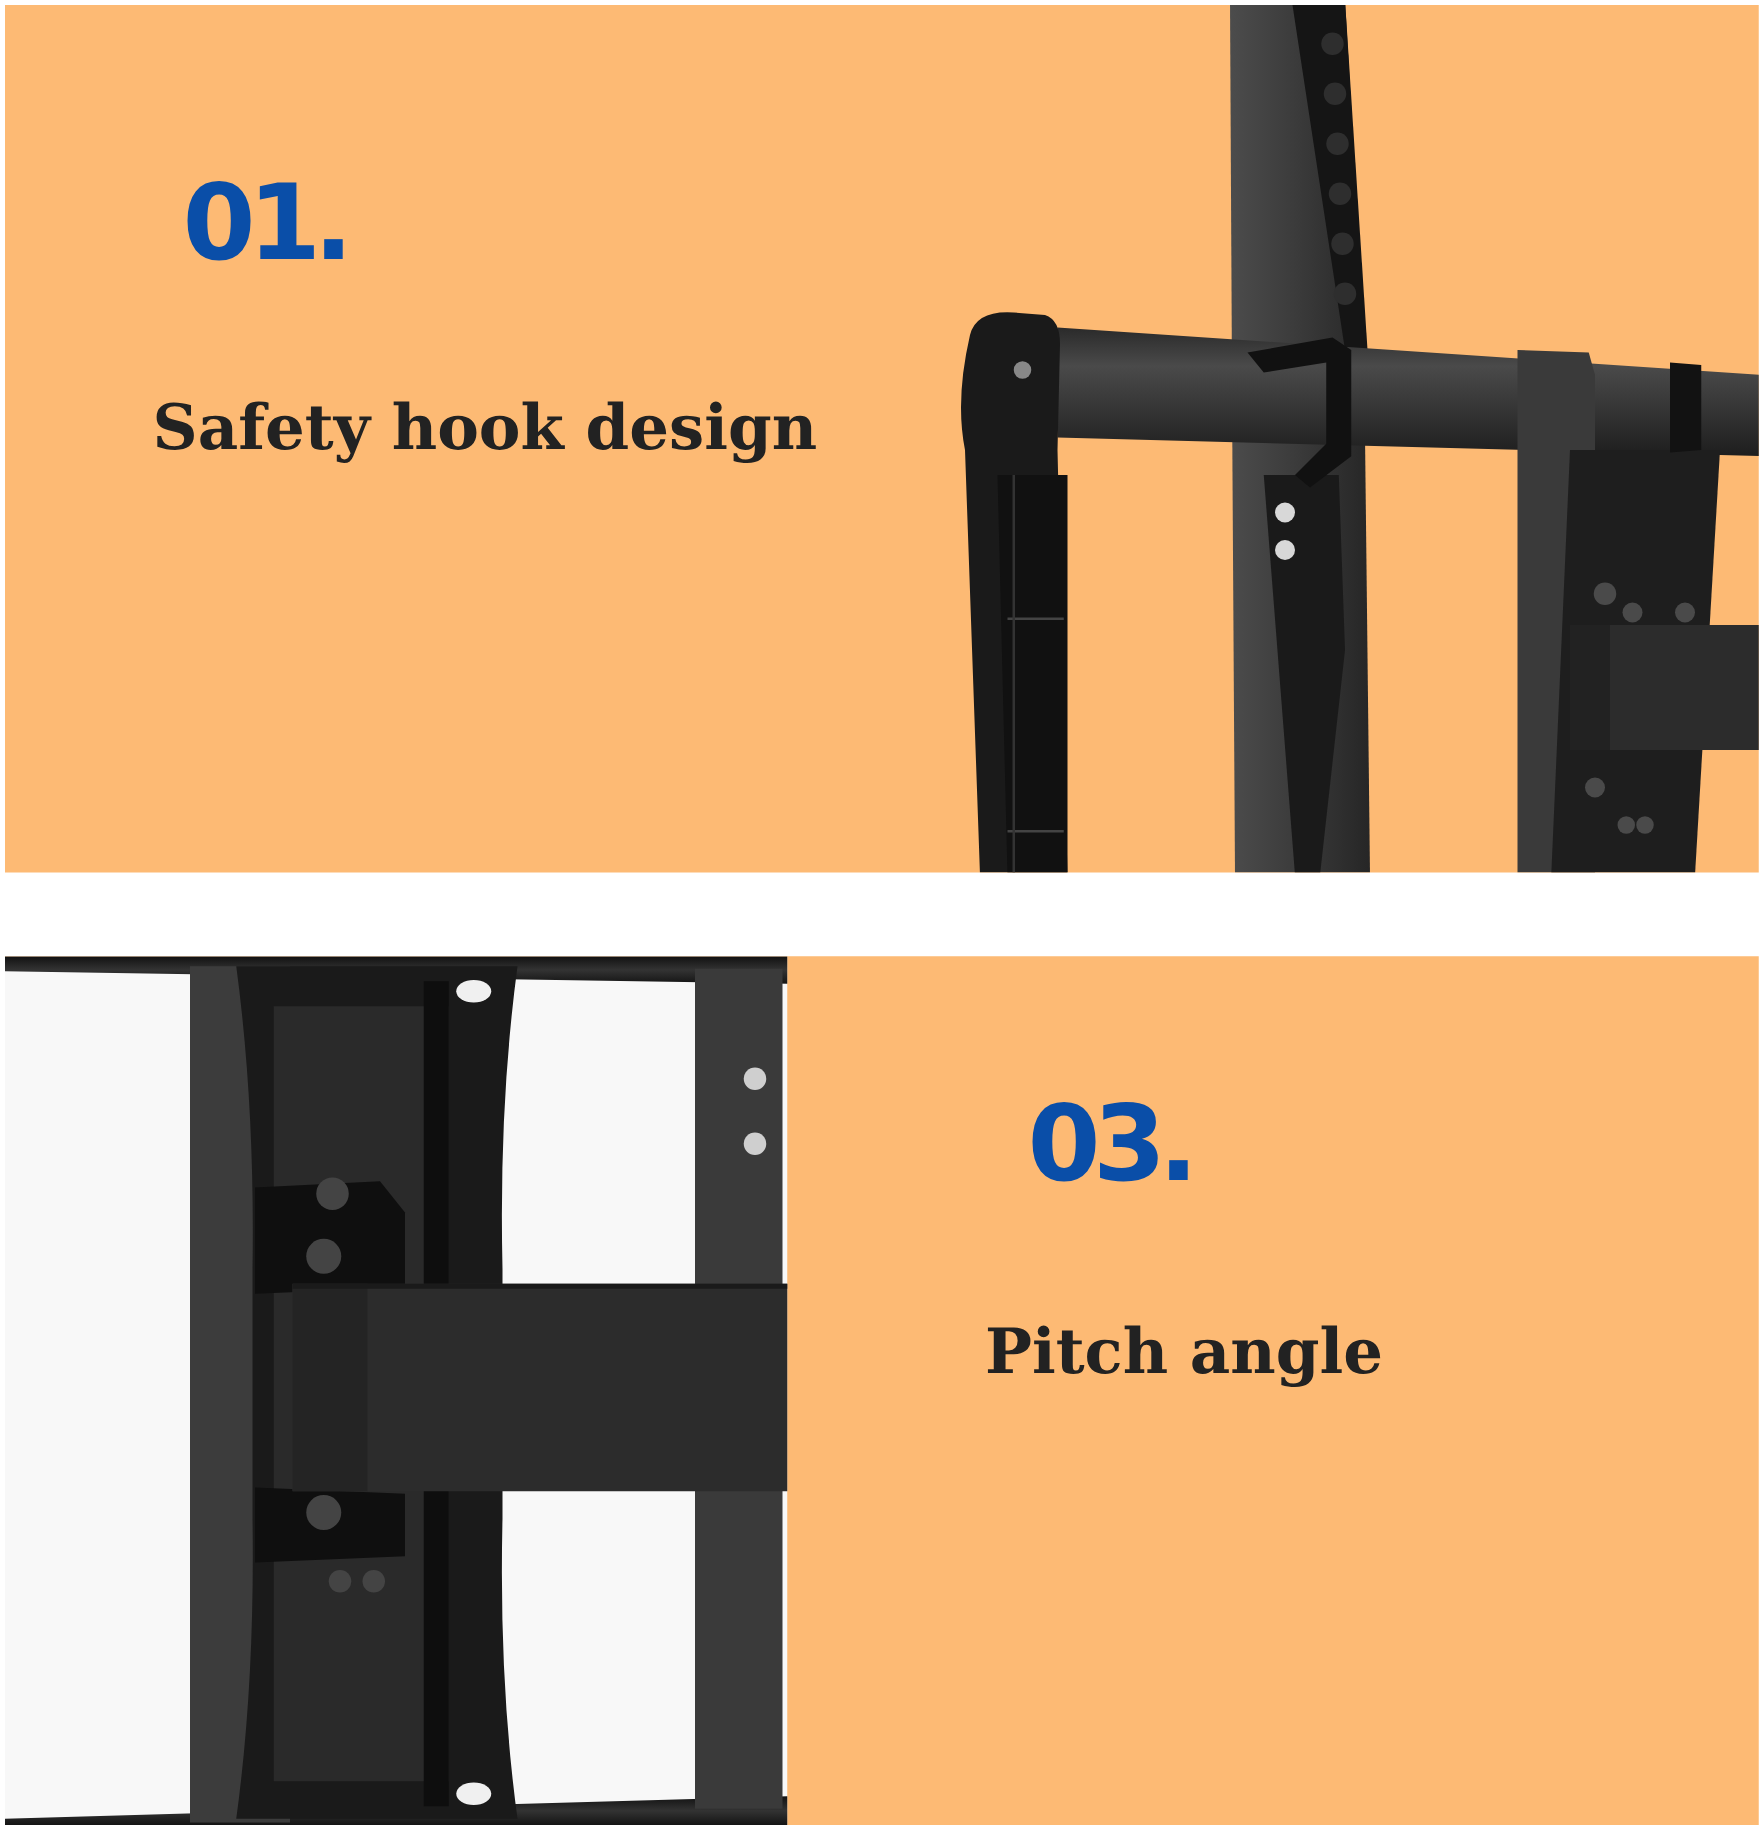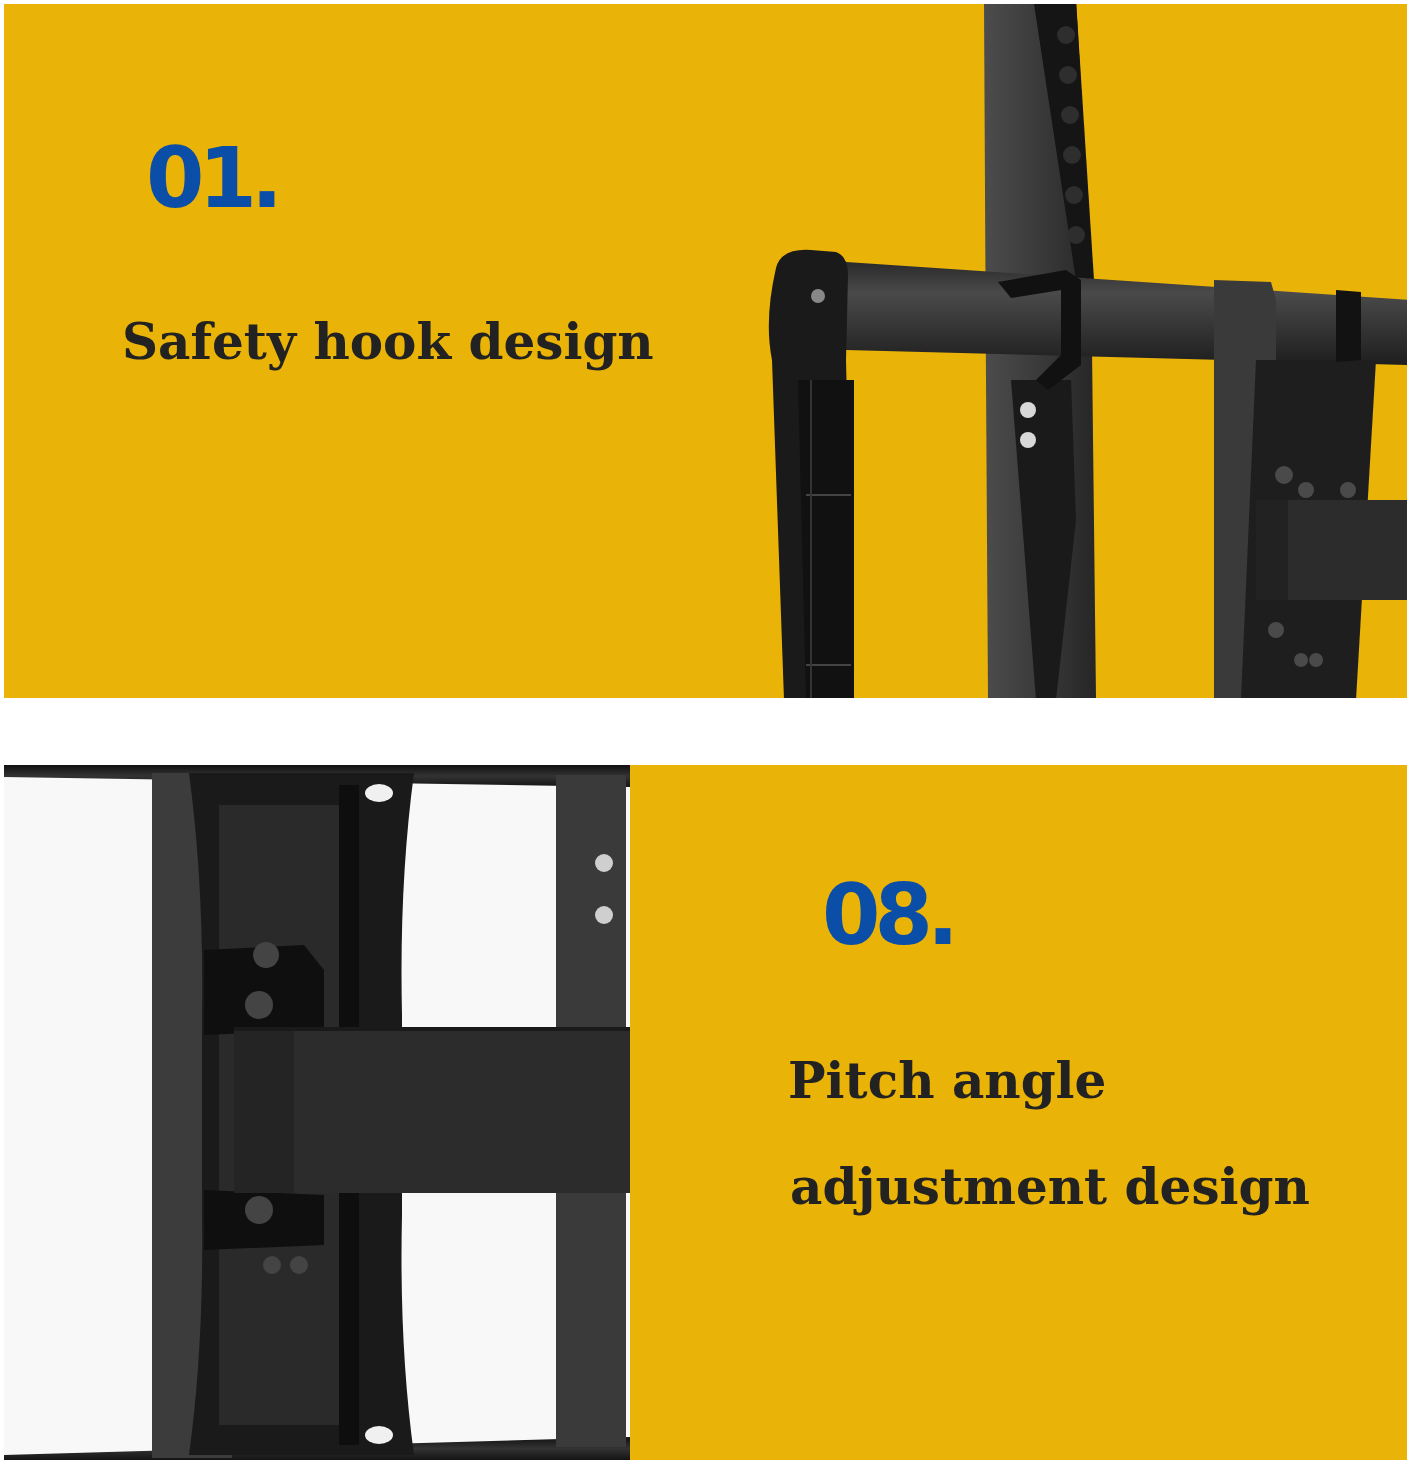--- a/index.html
+++ b/index.html
@@ -1,17 +1,17 @@
 <!DOCTYPE html>
 <html><head>
 <meta charset="utf-8">
 <style>
   html, body { margin: 0; padding: 0; background: #ffffff; }
   body { width: 1410px; height: 1464px; position: relative; overflow: hidden; }
-  .panel { position: absolute; background: #eab308; overflow: hidden; }
+  .panel { position: absolute; background: #fdba74; overflow: hidden; }
   #panel1 { left: 4px; top: 4px; width: 1403px; height: 694px; }
   #panel2 { left: 4px; top: 765px; width: 1403px; height: 695px; }
   .num {
     position: absolute; font-family: "DejaVu Sans", sans-serif; font-weight: bold;
     font-size: 84px; letter-spacing: -6px; line-height: 1;
   }
   .title {
     position: absolute; font-family: "DejaVu Serif", "Liberation Serif", serif; font-weight: bold;
     font-size: 50px; line-height: 1; color: #222222; white-space: nowrap; margin-top: 31px;
   }
@@ -113,16 +113,15 @@
         <circle cx="255" cy="445" r="14"></circle>
       <circle cx="268" cy="500" r="9"></circle>
         <circle cx="295" cy="500" r="9"></circle>
       </g>
 
     <rect x="230" y="262" width="396" height="166" fill="#2c2c2c"></rect>
     <rect x="230" y="262" width="60" height="166" fill="#242424"></rect>
     <rect x="230" y="262" width="396" height="4" fill="#1a1a1a"></rect>
   </svg>
 
-  <div class="num" style="left:818px; top:108px; color:#0a4ea8;">08.</div>
+  <div class="num" style="left:818px; top:108px; color:#0a4ea8;">03.</div>
   <div class="title" style="left:784px; top:260px;">Pitch angle</div>
-  <div class="title" style="left:786px; top:366px;">adjustment design</div>
 </section>
 
 </body></html>

